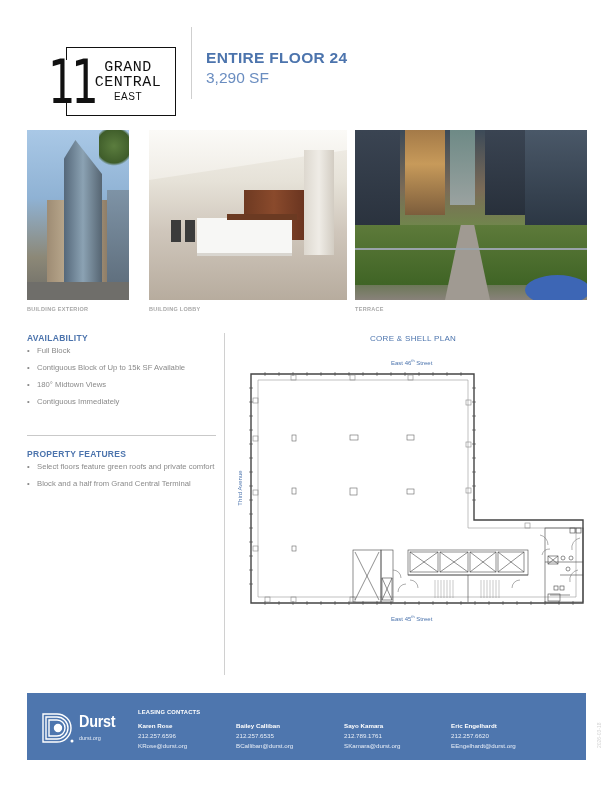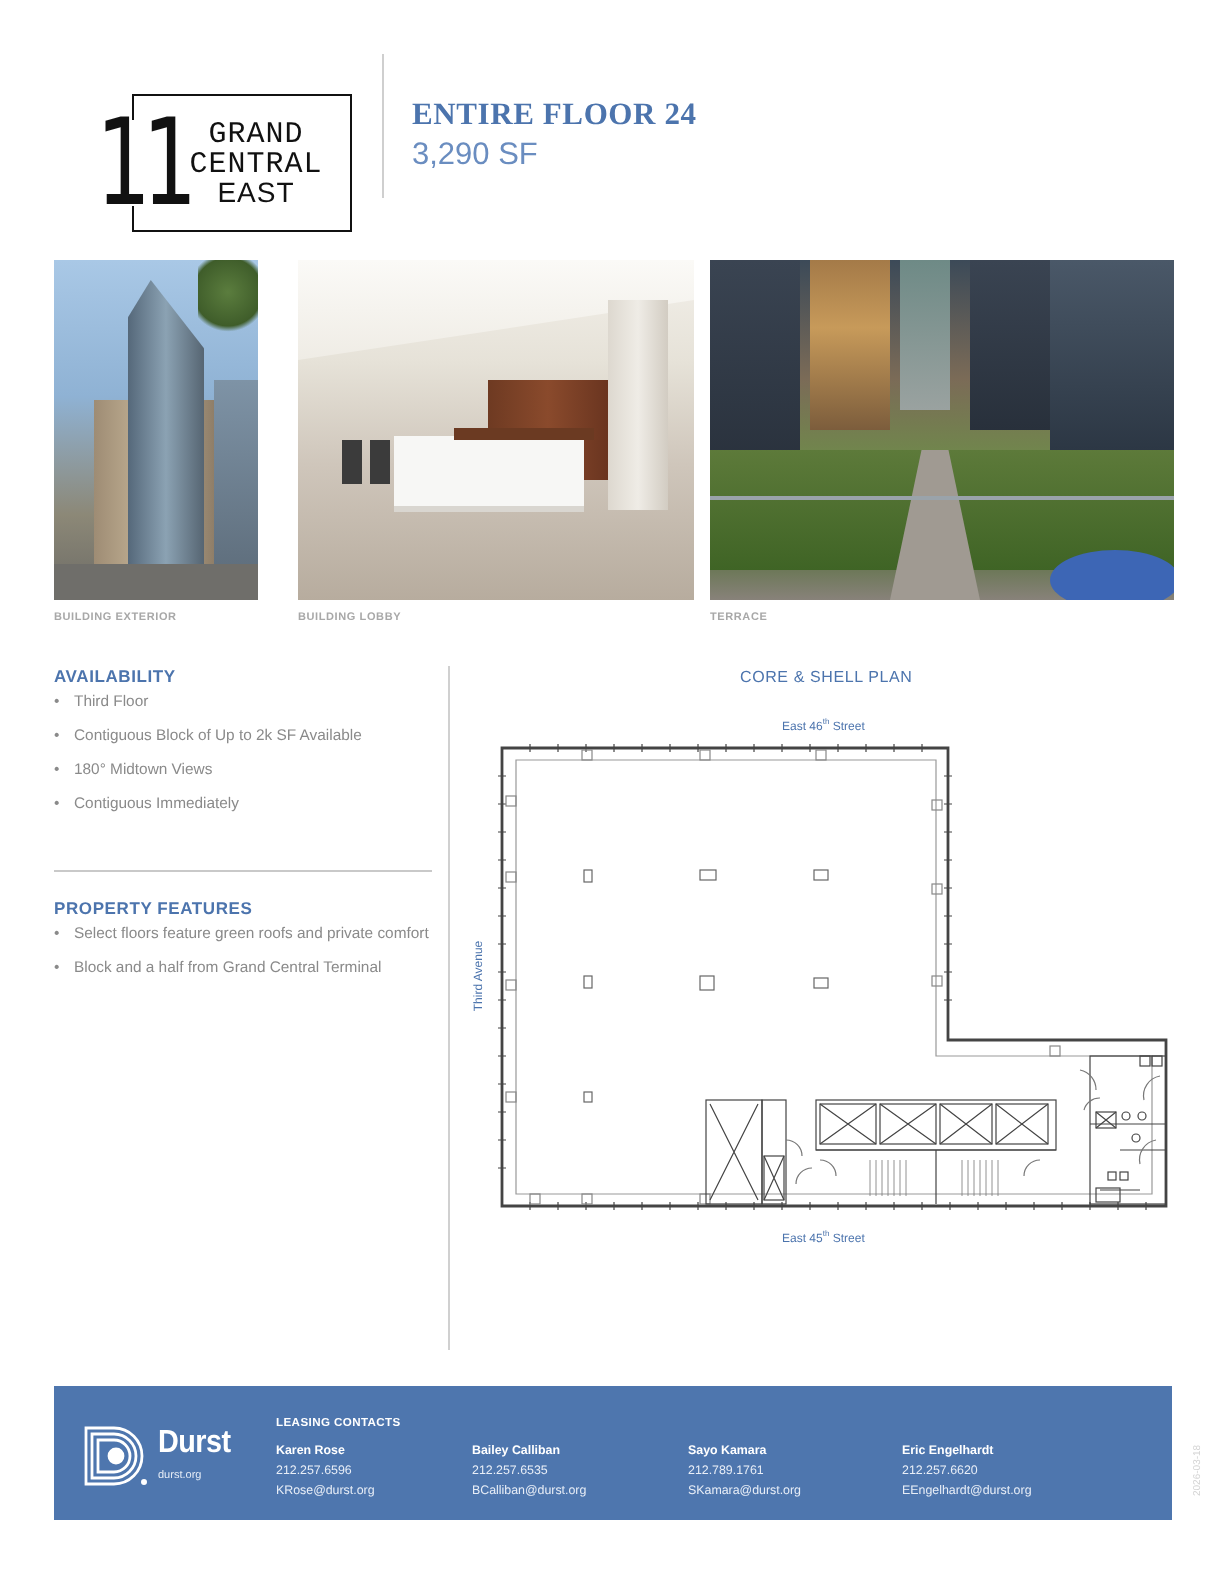--- a/index.html
+++ b/index.html
@@ -6,24 +6,24 @@
   html, body { width: 612px; height: 792px; background: #ffffff; overflow: hidden; }
   body { position: relative; font-family: "Liberation Sans", sans-serif; color: #777; }
 
   
   .logo { position: absolute; left: 48px; top: 47px; width: 132px; height: 70px; }
   .logo .box { position: absolute; left: 18px; top: 0; width: 110px; height: 69px; border: 1.3px solid #111; }
   .logo .box-gap { position: absolute; left: 12px; top: 13px; width: 14px; height: 43px; background: #fff; }
   .logo .num { position: absolute; left: 0; top: 5px; font-size: 60px; line-height: 60px; font-weight: 400; color: #111; letter-spacing: -6px; font-family: "DejaVu Sans", sans-serif; transform: scaleX(0.72); transform-origin: left top; }
   .logo .words { position: absolute; left: 38px; top: 13px; width: 84px; text-align: center; color: #111; }
   .logo .w1, .logo .w2 { font-size: 15px; line-height: 15px; letter-spacing: 0.5px; font-family: Liberation Mono, monospace; }
-  .logo .w3 { font-size: 14px; line-height: 13px; letter-spacing: 0.5px; }
+  .logo .w3 { font-size: 10px; line-height: 13px; letter-spacing: 0.5px; }
 
   .header-divider { position: absolute; left: 191px; top: 27px; width: 1px; height: 72px; background: #cfcfcf; }
-  .floor-title { position: absolute; left: 206px; top: 49px; font-size: 15.5px; font-weight: bold; color: #4c74ad; letter-spacing: 0.3px; font-family: Liberation Serif, serif; }
+  .floor-title { position: absolute; left: 206px; top: 49px; font-size: 15.5px; font-weight: bold; color: #4c74ad; letter-spacing: 0.3px; }
   .floor-sf { position: absolute; left: 206px; top: 69px; font-size: 15.5px; color: #6a8dc0; }
 
   
   .photo { position: absolute; top: 130px; height: 170px; overflow: hidden; }
   .photo-ext { left: 27px; width: 102px; background: linear-gradient(180deg, #a9c8e6 0%, #8fb2d4 40%, #8c8877 75%, #6c6b66 100%); }
   .photo-lobby { left: 149px; width: 198px; background: linear-gradient(180deg, #f3f0ea 0%, #e6e2d8 30%, #cfc6bb 60%, #b7ac9e 100%); }
   .photo-terrace { left: 355px; width: 232px; background: linear-gradient(180deg, #3c4a58 0%, #7b6b57 35%, #6f8a4b 60%, #4a6b2d 80%, #88827a 100%); }
 
   .ext-tower { position: absolute; left: 37px; top: 10px; width: 38px; height: 155px; background: linear-gradient(90deg, #55687a, #8ba2b3 50%, #566572); clip-path: polygon(30% 0, 100% 22%, 100% 100%, 0 100%, 0 12%); }
   .ext-tower2 { position: absolute; left: 20px; top: 70px; width: 60px; height: 95px; background: linear-gradient(90deg, #9e8c74, #c9b89b, #8f7e68); }
@@ -118,22 +118,22 @@
   <div class="terr-rail"></div>
   <div class="terr-table"></div>
 </div>
 
 <div class="caption" style="left:27px">BUILDING EXTERIOR</div>
 <div class="caption" style="left:149px">BUILDING LOBBY</div>
 <div class="caption" style="left:355px">TERRACE</div>
 
 <div class="section-head" style="top:333px">AVAILABILITY</div>
 <ul class="bullets" style="top:346px">
-  <li>Third Floor</li>
-  <li>Contiguous Block of Up to 2k SF Available</li>
+  <li>Full Block</li>
+  <li>Contiguous Block of Up to 15k SF Available</li>
   <li>180° Midtown Views</li>
   <li>Contiguous Immediately</li>
 </ul>
 <div class="left-divider"></div>
 
 <div class="section-head" style="top:449px">PROPERTY FEATURES</div>
 <ul class="bullets" style="top:462px">
   <li>Select floors feature green roofs and private comfort</li>
   <li>Block and a half from Grand Central Terminal</li>
 </ul>

